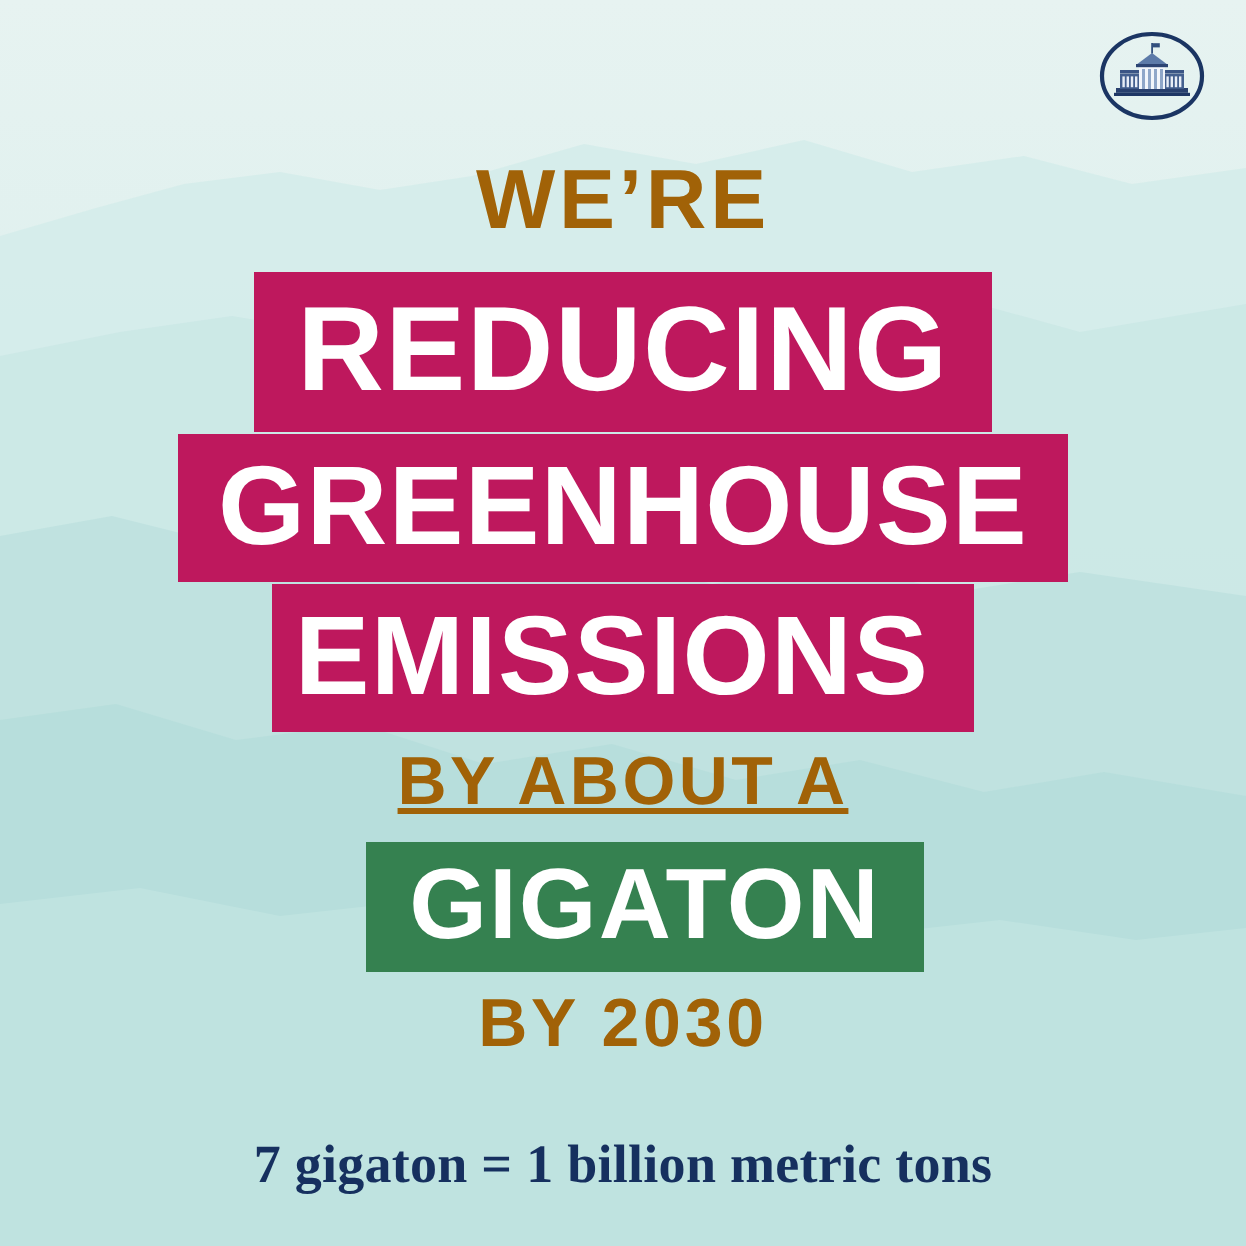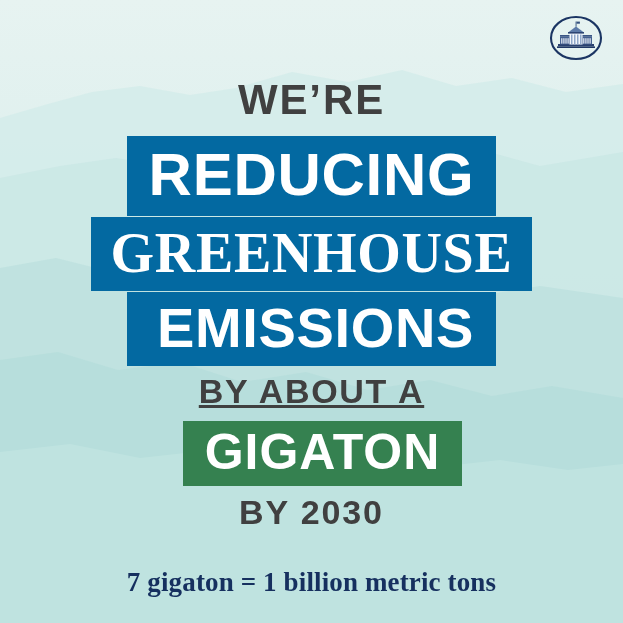--- a/index.html
+++ b/index.html
@@ -58,27 +58,27 @@
   .line .chip {
     display: inline-block;
     font-weight: 700;
     letter-spacing: 0.012em;
     white-space: nowrap;
     line-height: 1;
   }
 
   
   .plain .chip {
-    color: #404040;
+    color: #a16207;
   }
 
   
   .banner-navy .chip {
     color: #ffffff;
-    background: #0369a1;
+    background: #be185d;
   }
   .banner-green .chip {
     color: #ffffff;
     background: #358150;
   }
 
   
   .l-were {
     position: absolute; top: 79px; left: 0;
   }
@@ -94,29 +94,28 @@
     font-size: 60px;
     padding: 9px 22px 11px 22px;
   }
 
   .l-greenhouse {
     position: absolute; top: 217px; left: 0;
   }
   .l-greenhouse .chip {
     font-size: 56px;
     padding: 8px 20px 10px 20px;
-    font-family: Liberation Serif, serif;
   }
 
   .l-emissions {
     position: absolute; top: 292px; left: 0;
   }
   .l-emissions .chip {
     font-size: 56px;
-    padding: 8px 22px 10px 30px;
+    padding: 8px 22px 10px 11px;
   }
 
   .l-byabout {
     position: absolute; top: 374px; left: 0;
   }
   .l-byabout .chip {
     font-size: 34px;
     letter-spacing: 0.05em;
     text-decoration: underline;
   }

